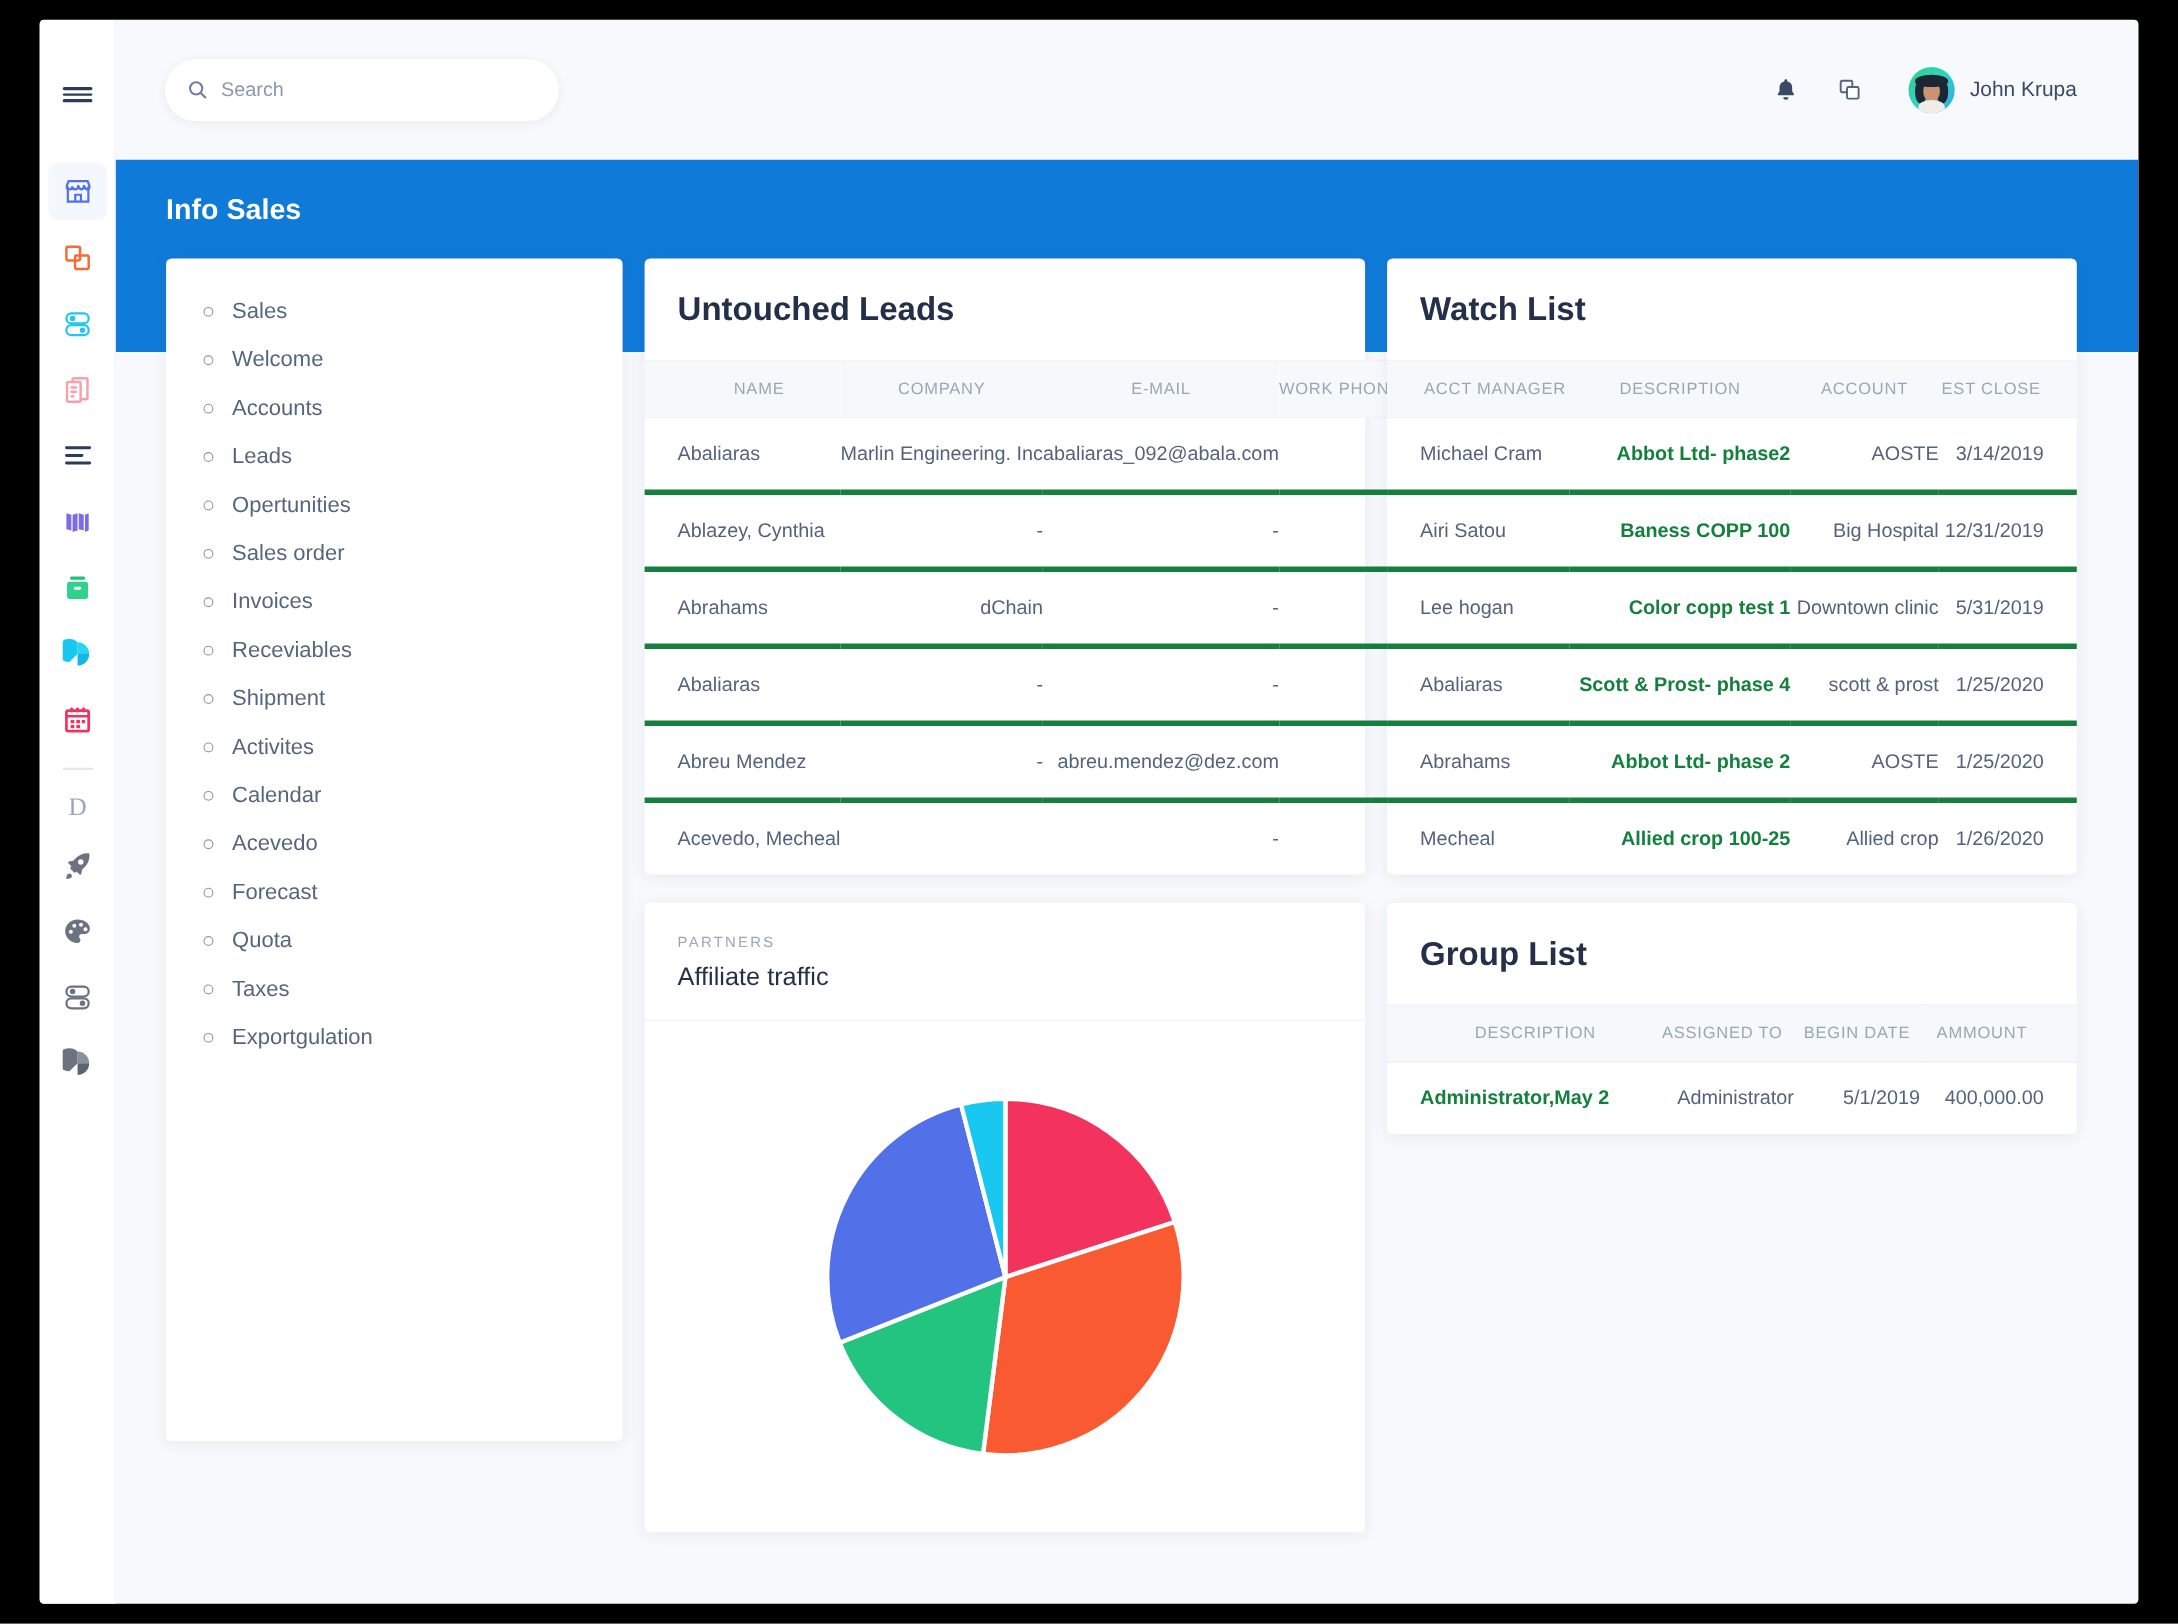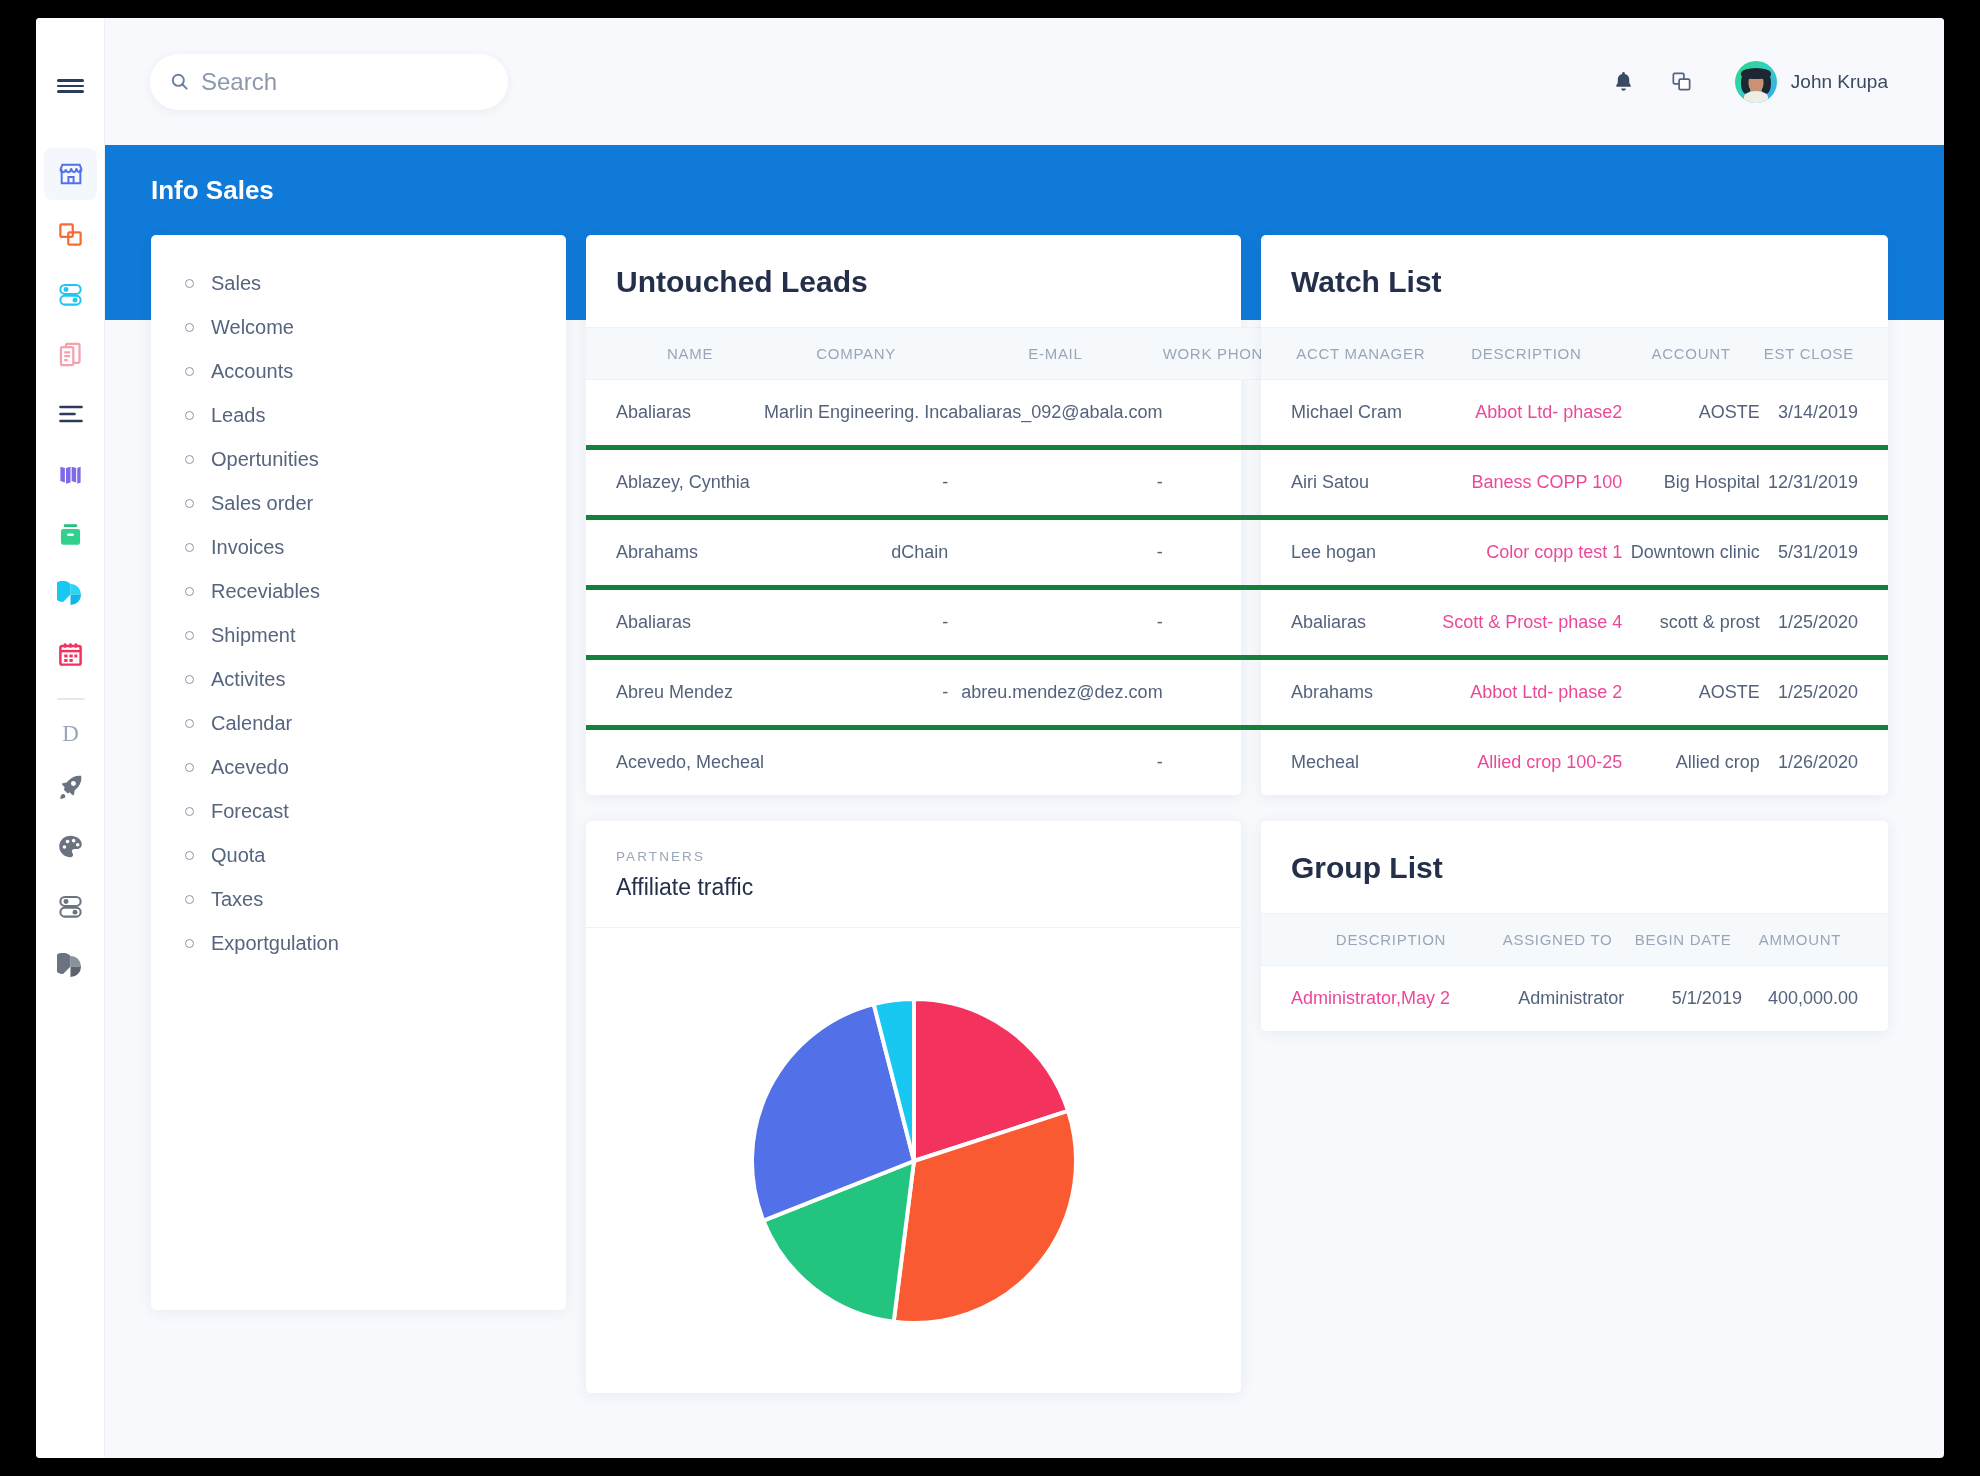--- a/index.html
+++ b/index.html
@@ -73,21 +73,21 @@
     width: 358px; height: 56px;
     background: #fff; border-radius: 28px;
     display: flex; align-items: center;
     padding: 0 20px;
     box-shadow: 0 2px 10px rgba(40,60,100,.07);
   }
   .search-icon { margin-right: 12px; display:flex; }
   .search-input {
     border: none; outline: none; background: transparent;
     font-family: "Liberation Sans", sans-serif;
-    font-size: 24px; color: #5b6a83; width: 100%;
+    font-size: 18px; color: #5b6a83; width: 100%;
   }
   .search-input::placeholder { color: #8b98ad; }
   .top-right {
     margin-left: auto; margin-right: 56px;
     display: flex; align-items: center; gap: 0px;
   }
   .top-icon {
     width: 58px; height: 48px;
     display: flex; align-items: center; justify-content: center;
     cursor: pointer;
@@ -190,21 +190,21 @@
   tbody td {
     font-size: 18px; color: #54637c;
     padding: 22px 0;
     border-bottom: 5px solid #15803d;
     text-align: right;
     white-space: nowrap;
   }
   tbody td.l { text-align: left; padding-left: 30px; }
   tbody td.pr { padding-right: 30px; }
   tbody tr:last-child td { border-bottom: none; }
-  td.link { color: #ec4899; font-weight: normal; }
+  td.link { color: #15803d; font-weight: bold; }
 
   .leads-card { margin-bottom: 0; }
   .affiliate-card { margin-top: 26px; }
   .affiliate-head {
     padding: 28px 0 26px 30px;
     border-bottom: 1px solid #eef1f6;
   }
   .affiliate-kicker {
     font-size: 13.5px; letter-spacing: 2.1px; color: #9aa6b8;
     text-transform: uppercase; margin-bottom: 10px;

